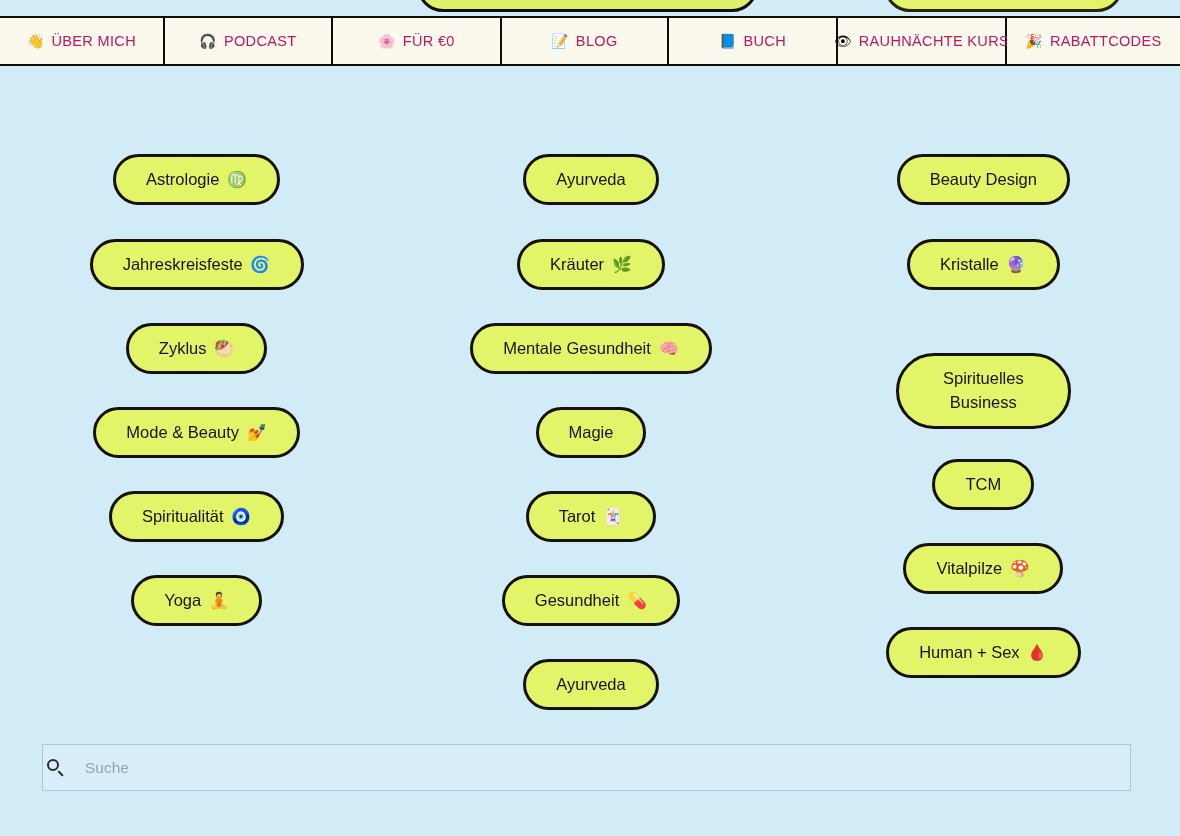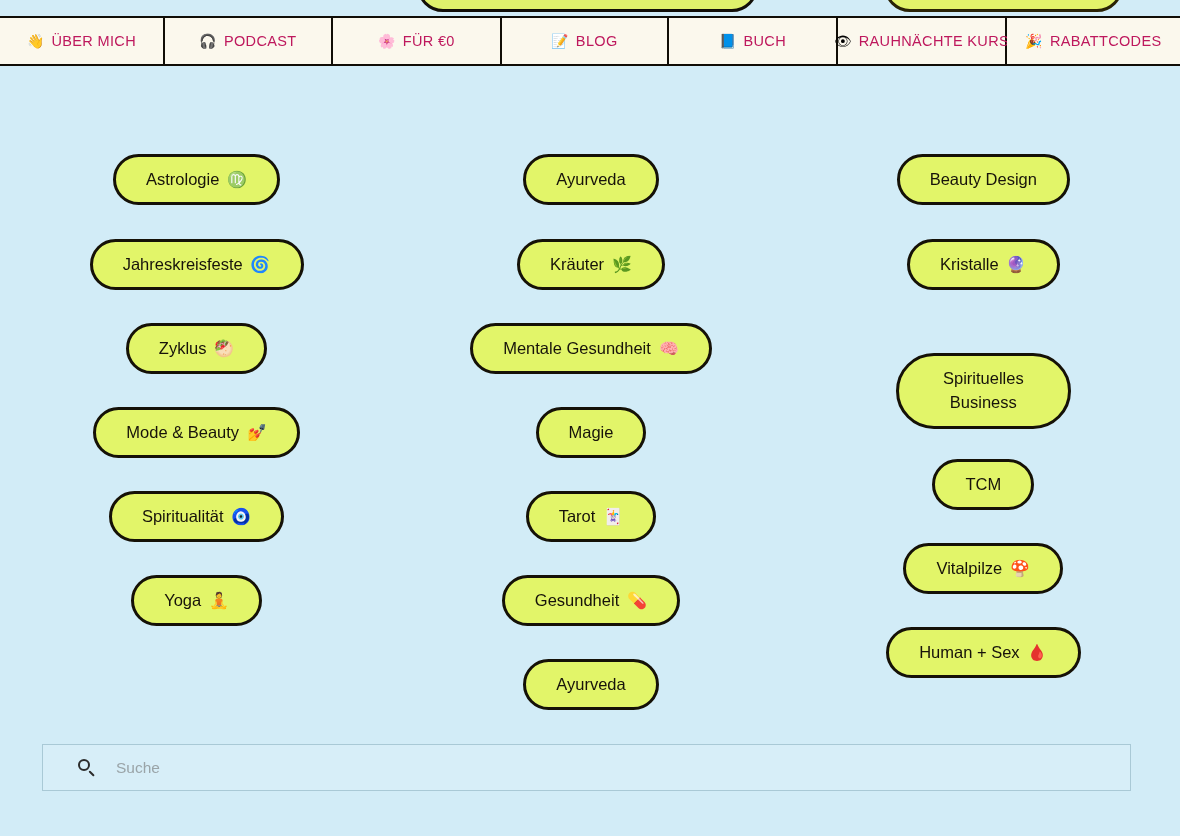--- a/index.html
+++ b/index.html
@@ -148,21 +148,21 @@
     position: absolute;
     left: 42px;
     top: 744px;
     width: 1089px;
     height: 47px;
     border: 1px solid #a9c9d6;
     background: #d7eef8;
     box-sizing: border-box;
     display: flex;
     align-items: center;
-    padding-left: 35px;
+    padding-left: 4px;
     z-index: 3;
   }
   .search-icon {
     width: 18px;
     height: 18px;
     flex: 0 0 18px;
     position: relative;
     margin-right: 18px;
   }
   .search-icon .ring {

